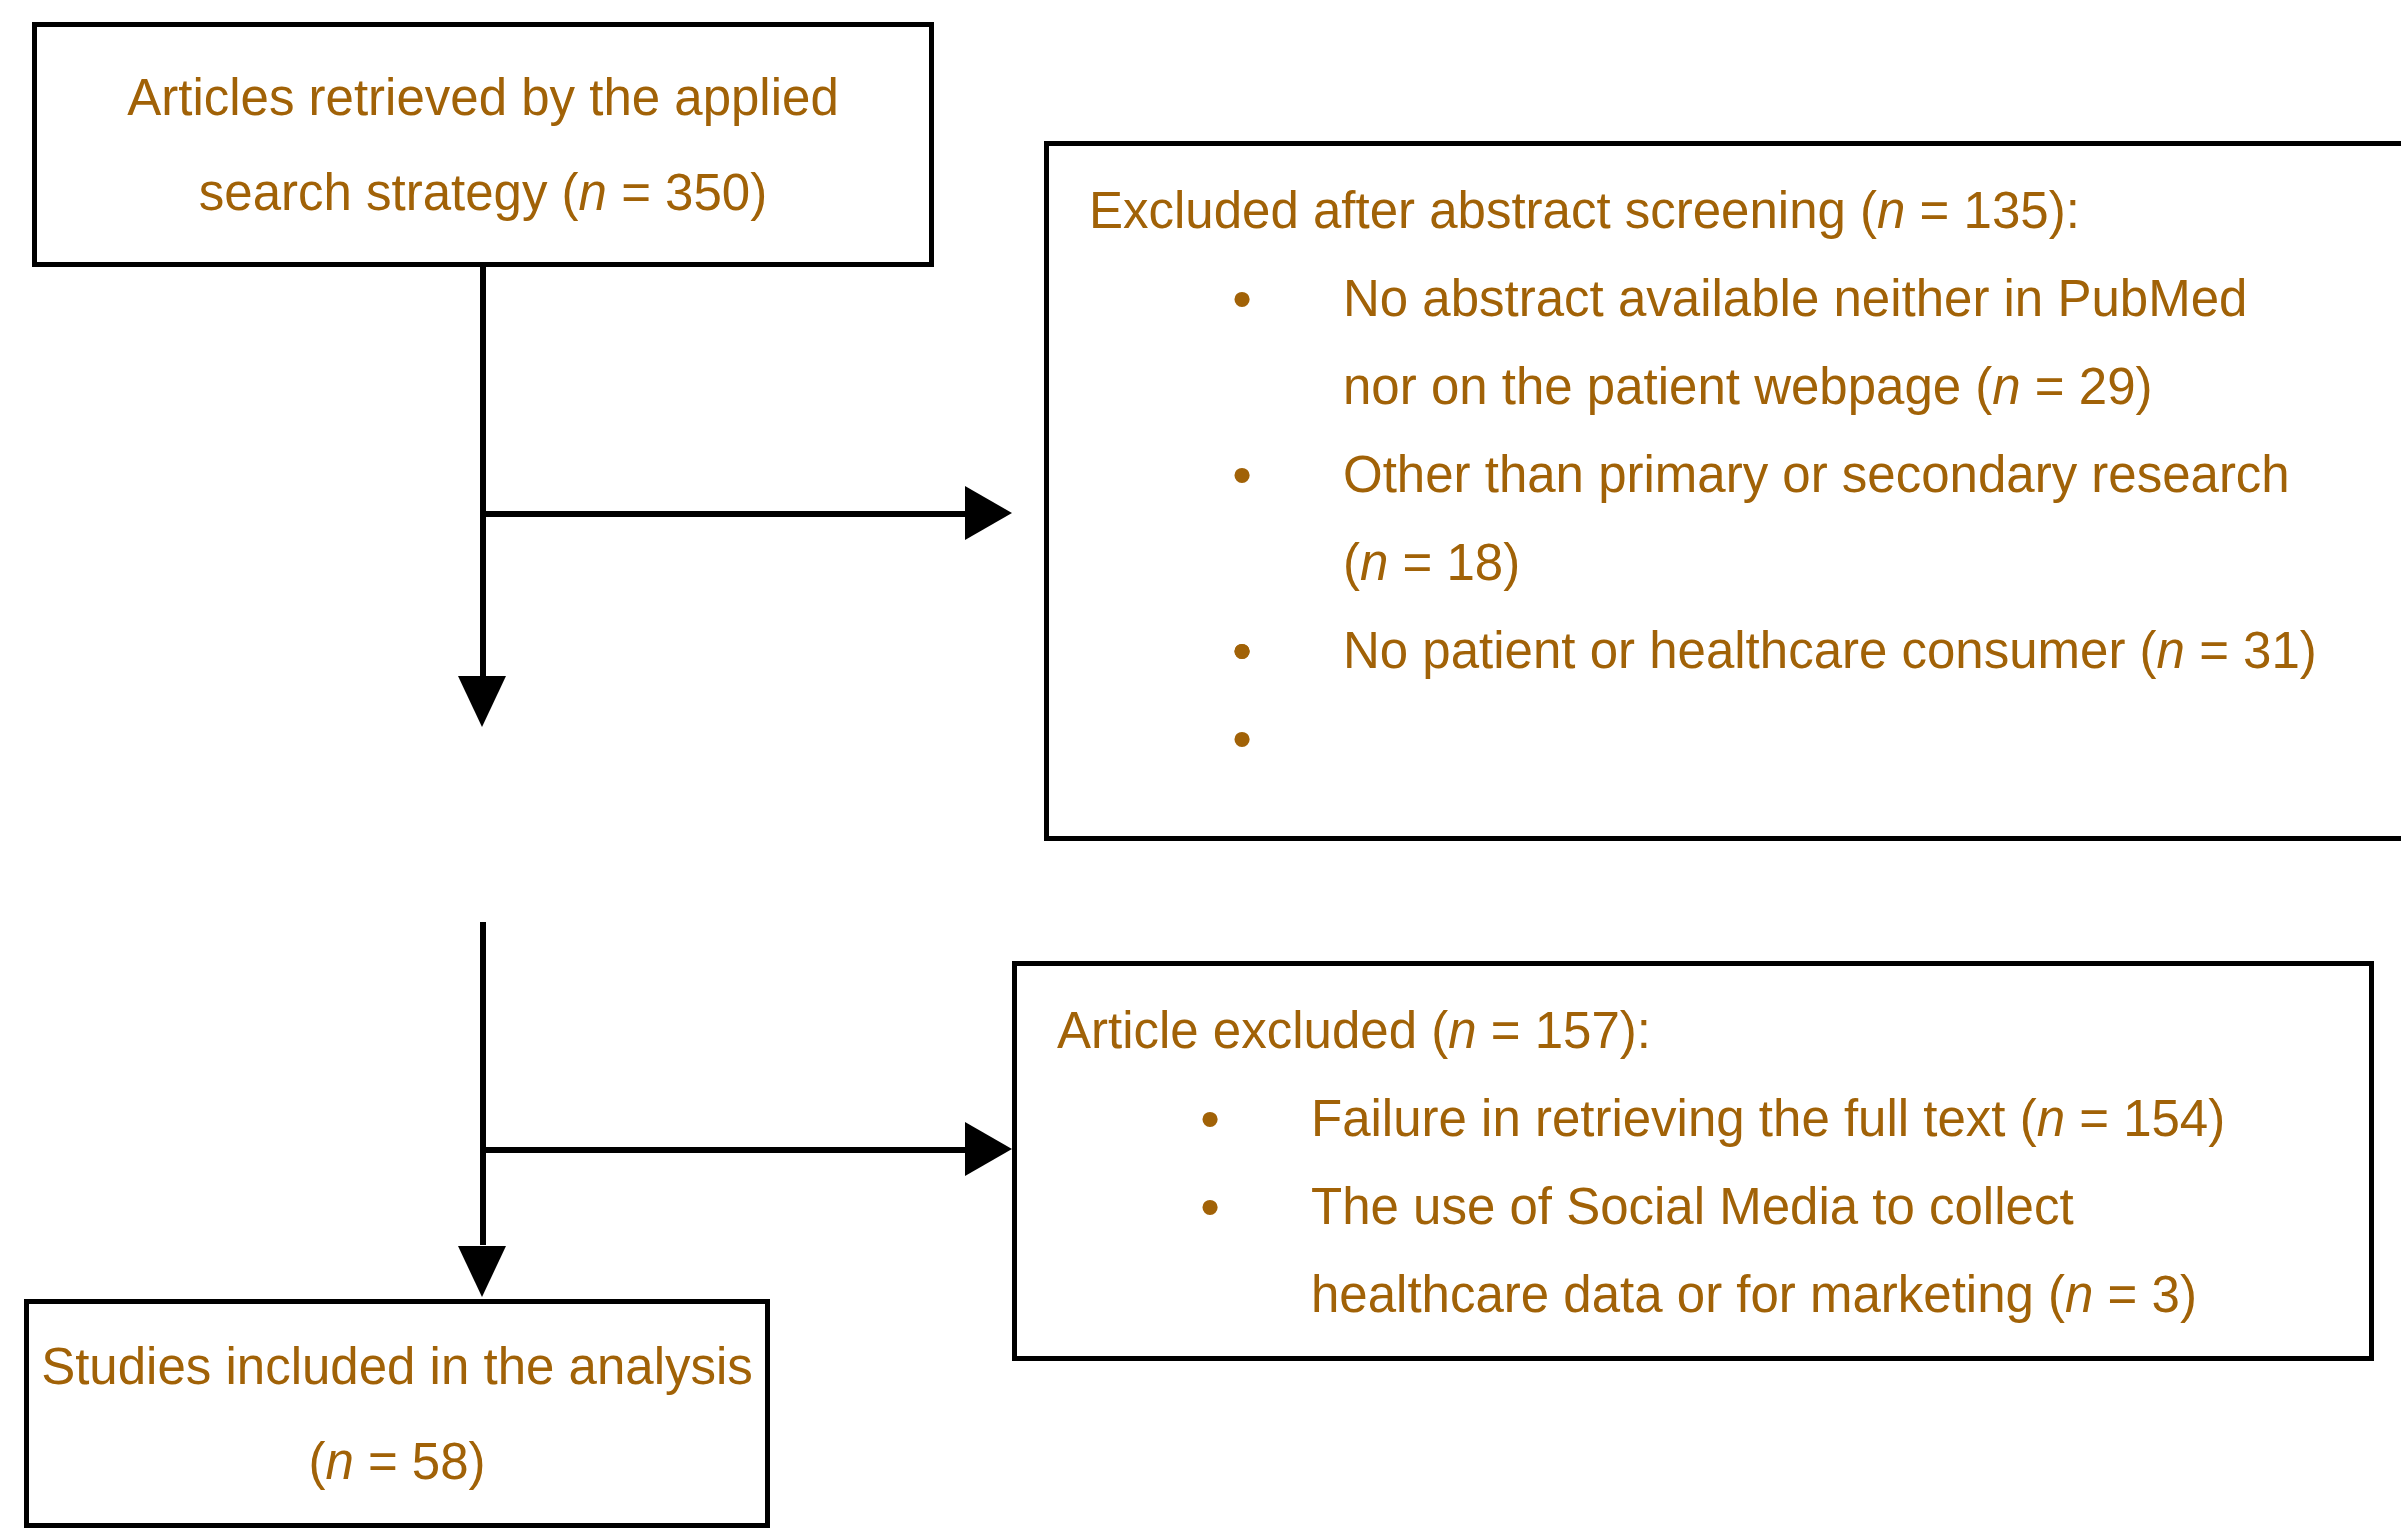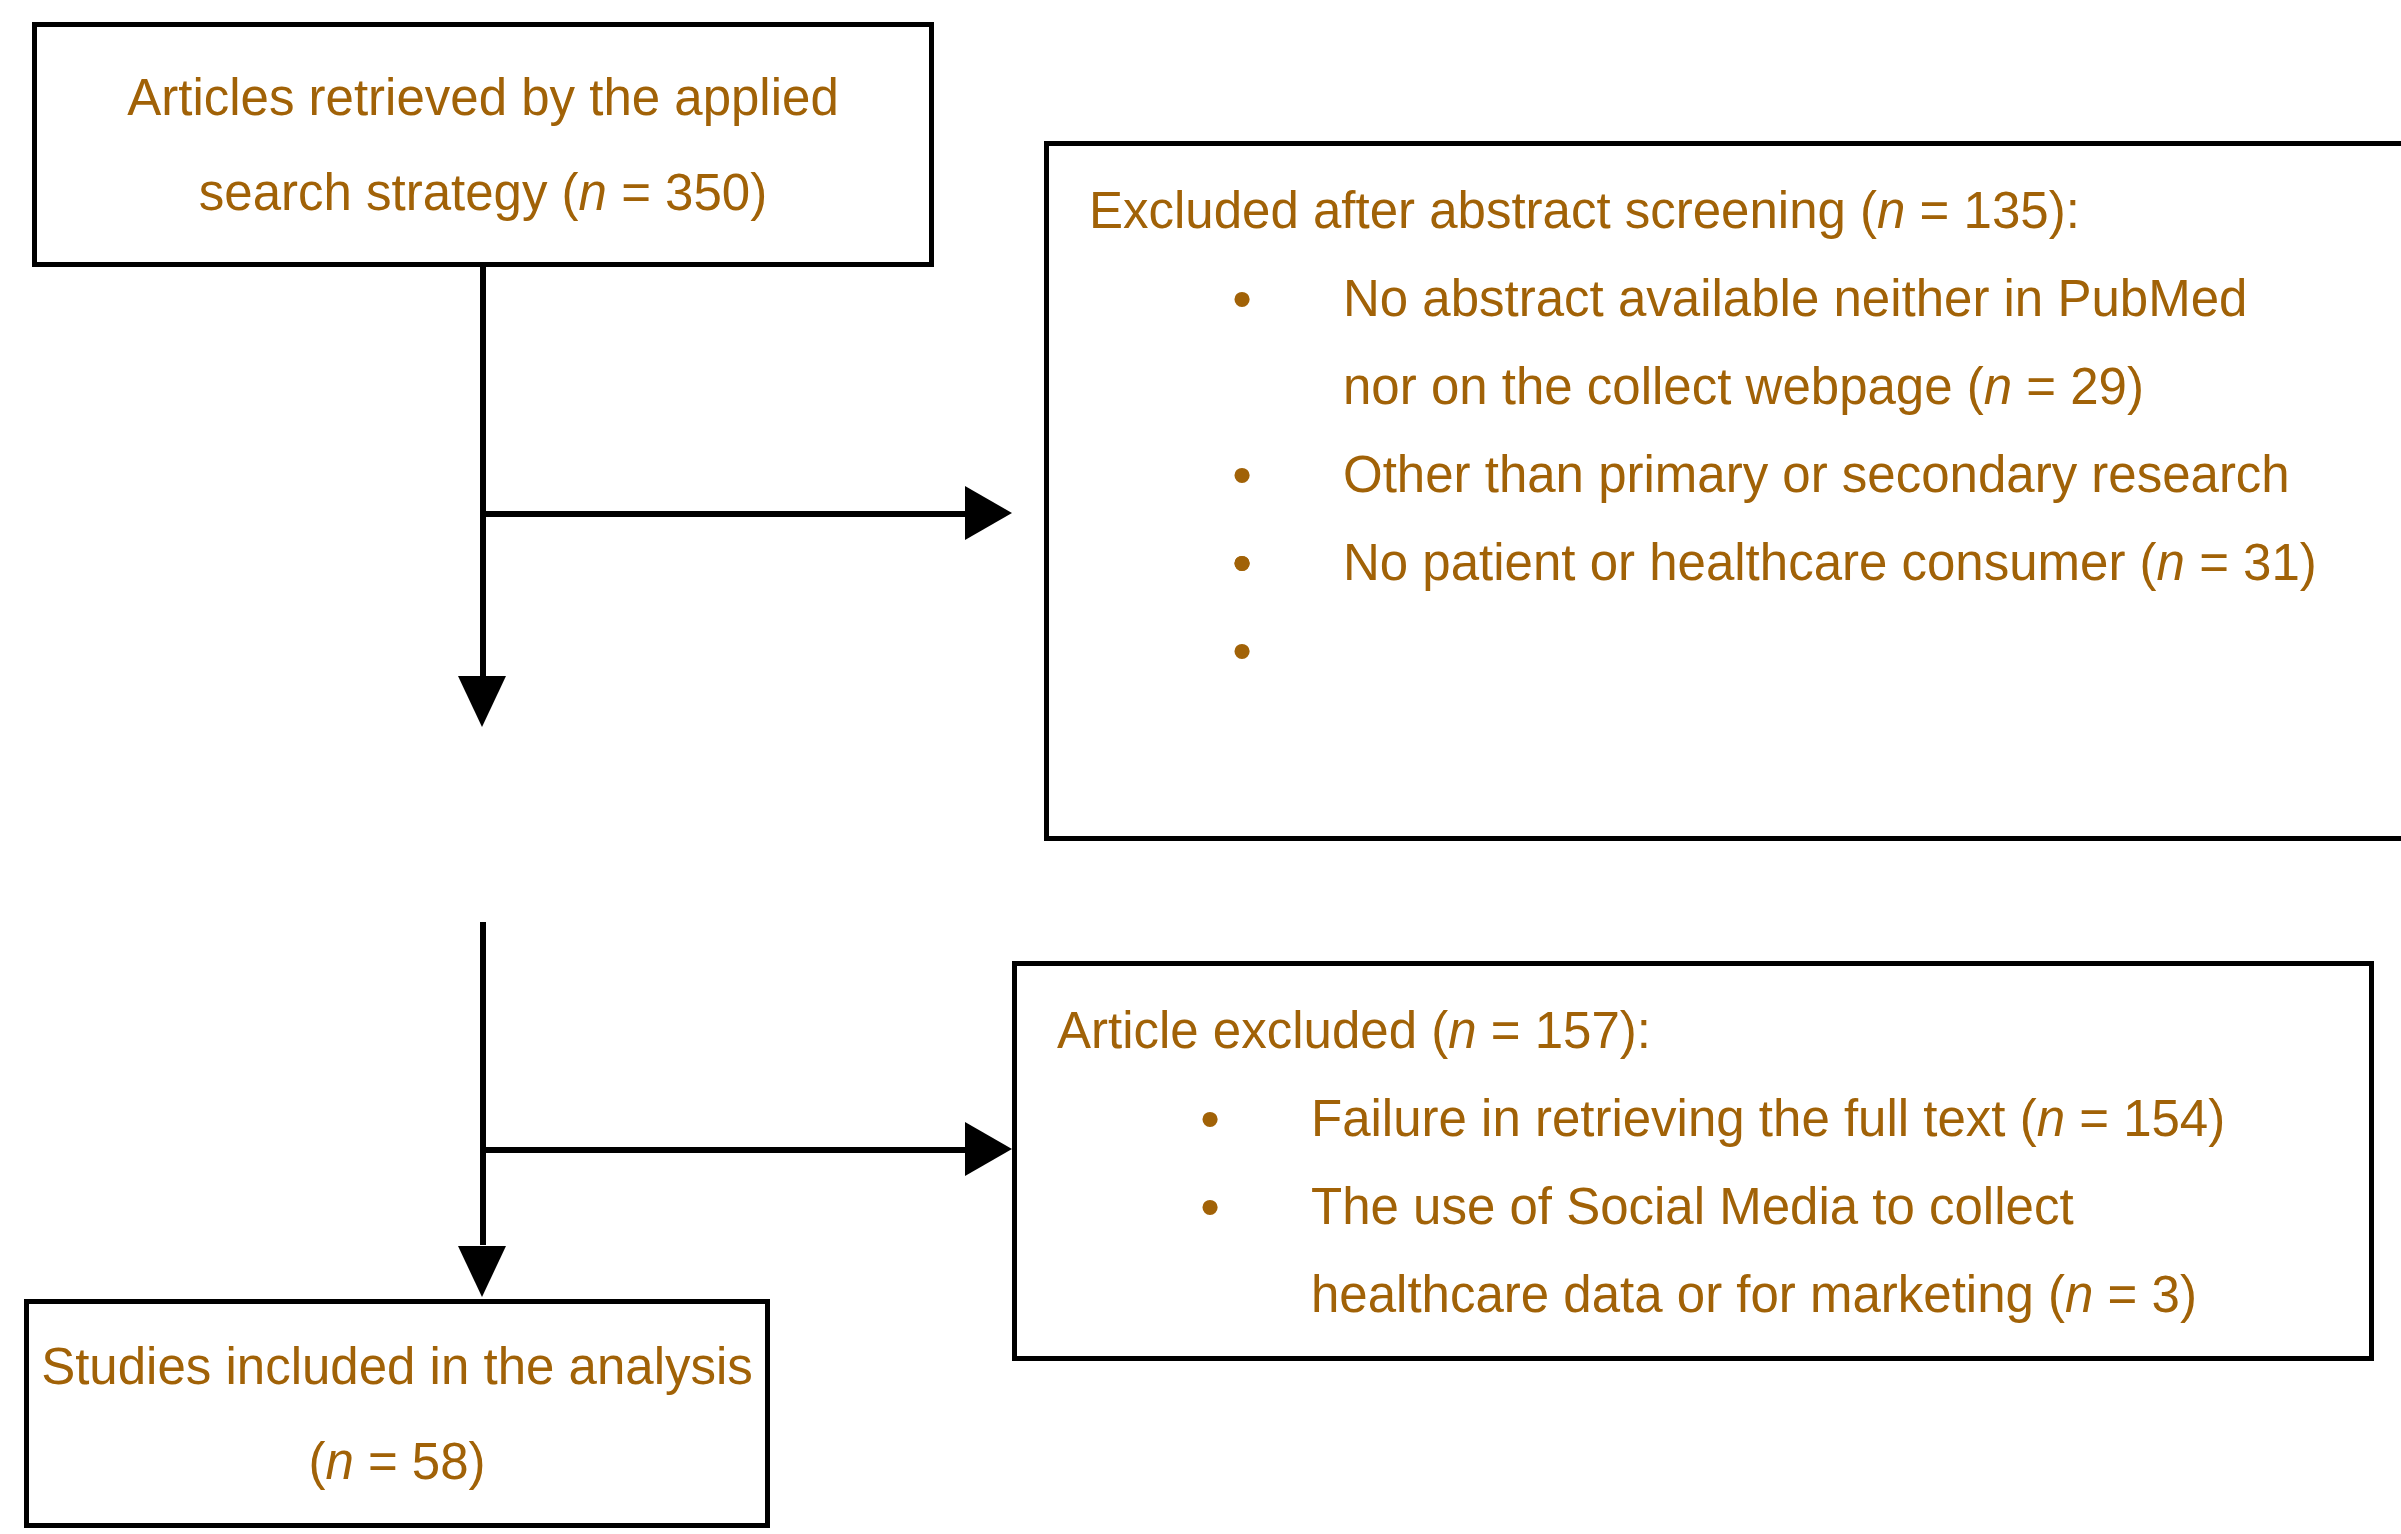--- a/index.html
+++ b/index.html
@@ -90,27 +90,30 @@
   <div class="box rb" style="left:1044px; top:141px; width:1362px; height:700px;">
     <div class="t rb-title">
       <span>Excluded after abstract screening (</span><span class="sn">n</span><span> = 135):</span>
     </div>
     <div class="bullet">
       <span class="dot">•</span>
       <div class="t">
         <span>No abstract available neither in PubMed</span>
       </div>
       <div class="t">
-        <span>nor on the collect webpage (</span><span class="sn">n</span><span> = 29)</span>
+        <span>nor on the patient webpage (</span><span class="sn">n</span><span> = 29)</span>
       </div>
     </div>
     <div class="bullet">
       <span class="dot">•</span>
       <div class="t">
         <span>Other than primary or secondary research</span>
+      </div>
+      <div class="t">
+        <span>(</span><span class="sn">n</span><span> = 18)</span>
       </div>
     </div>
     <div class="bullet">
       <span class="dot">•</span>
     </div>
     <div class="bullet">
       <span class="dot">•</span>
       <div class="t">
         <span>No patient or healthcare consumer (</span><span class="sn">n</span><span> = 31)</span>
       </div>

